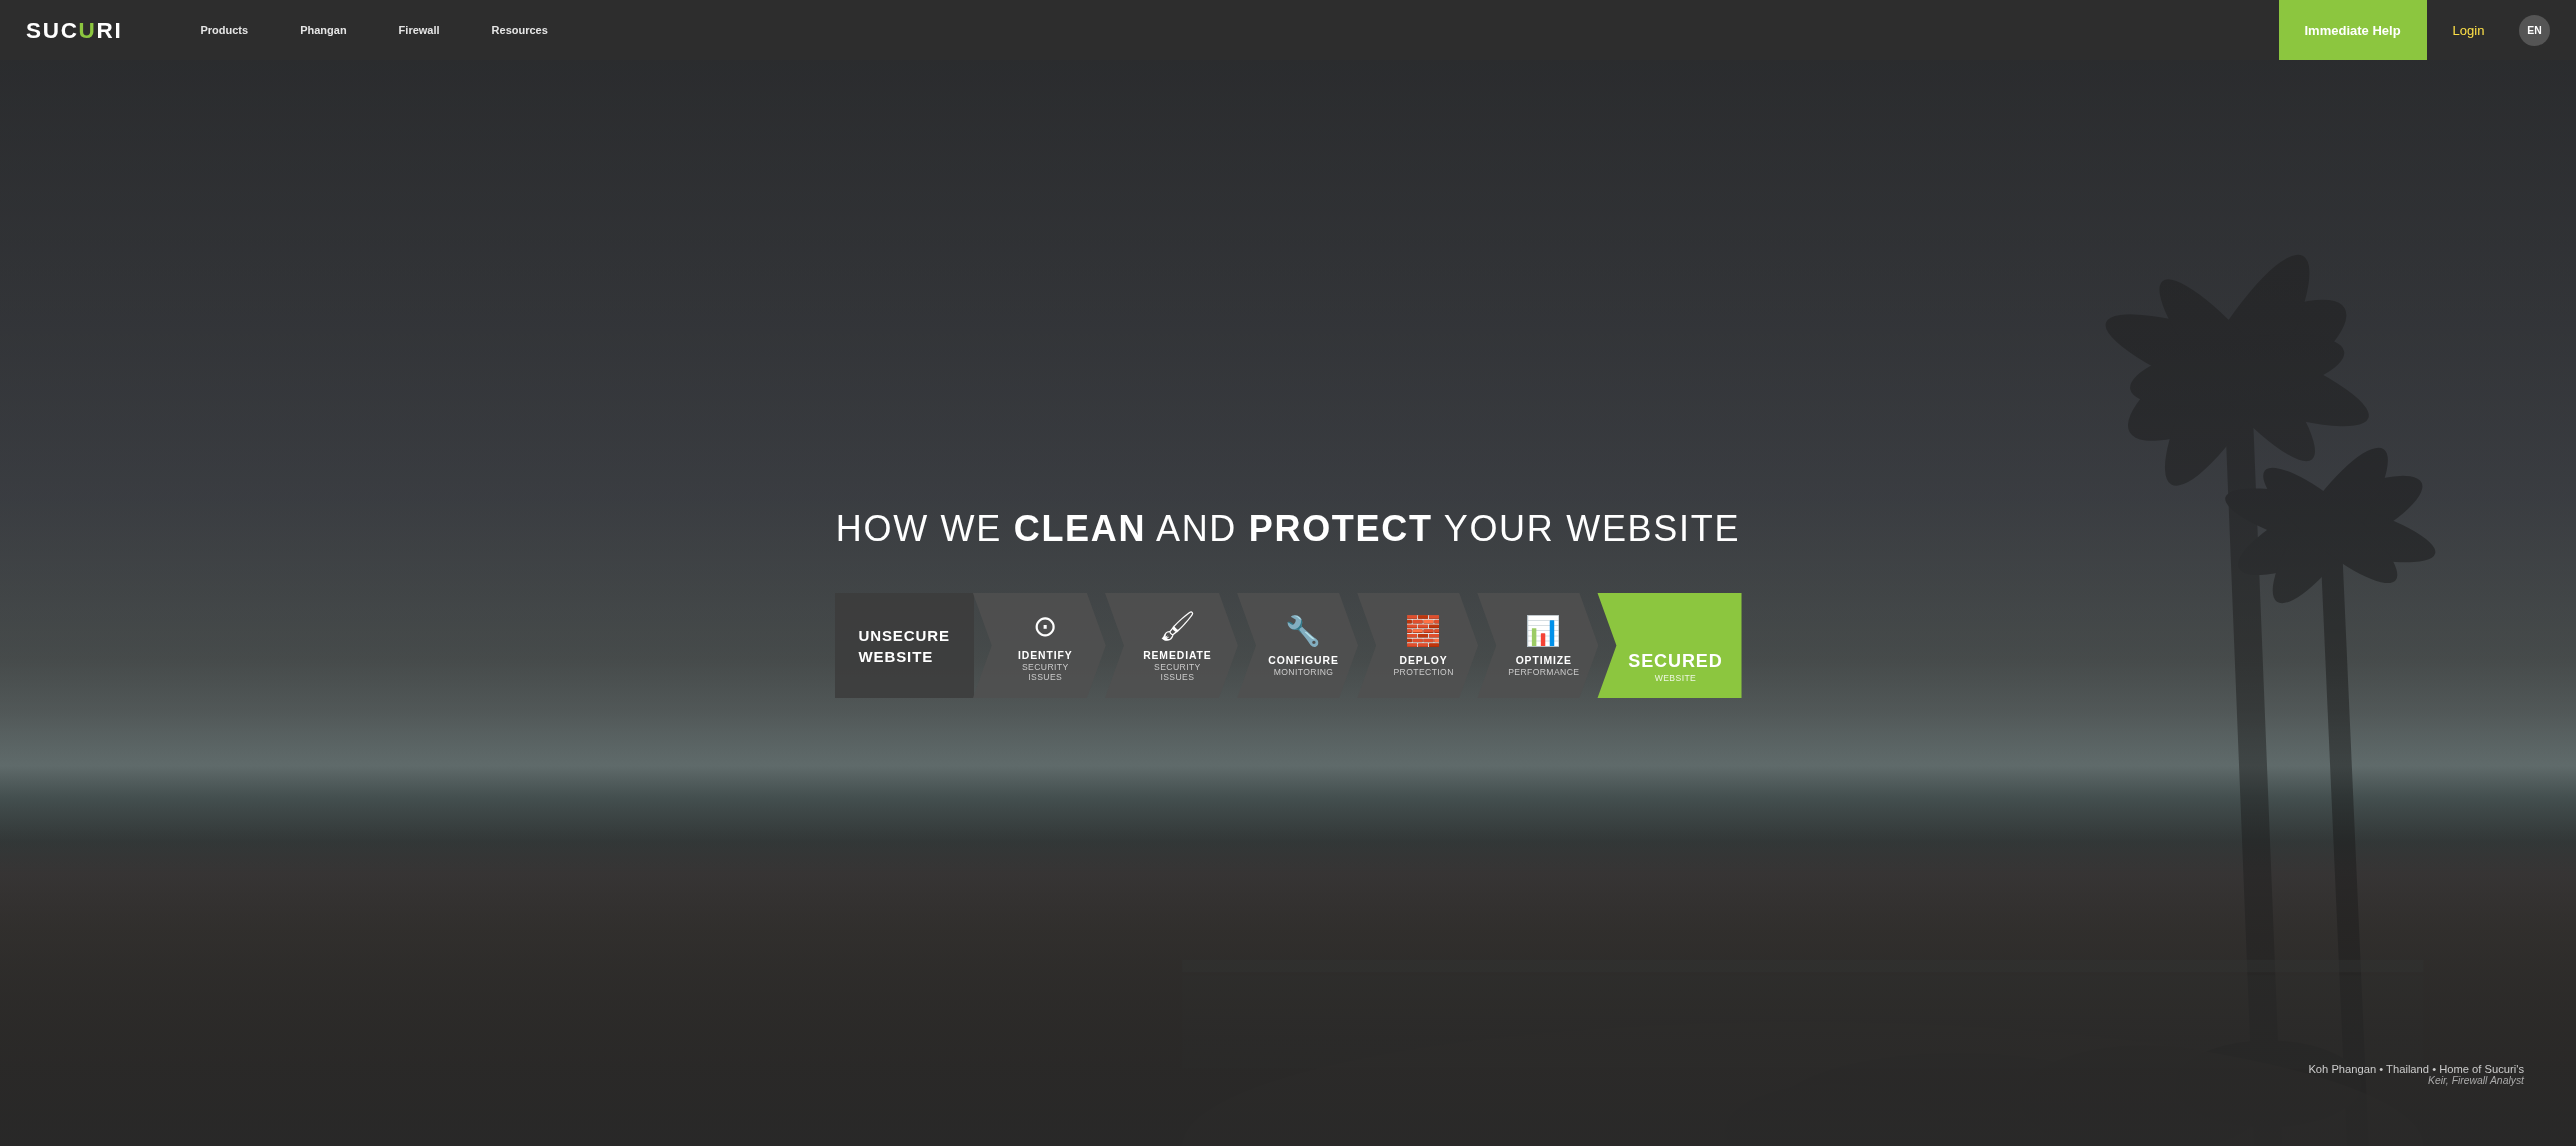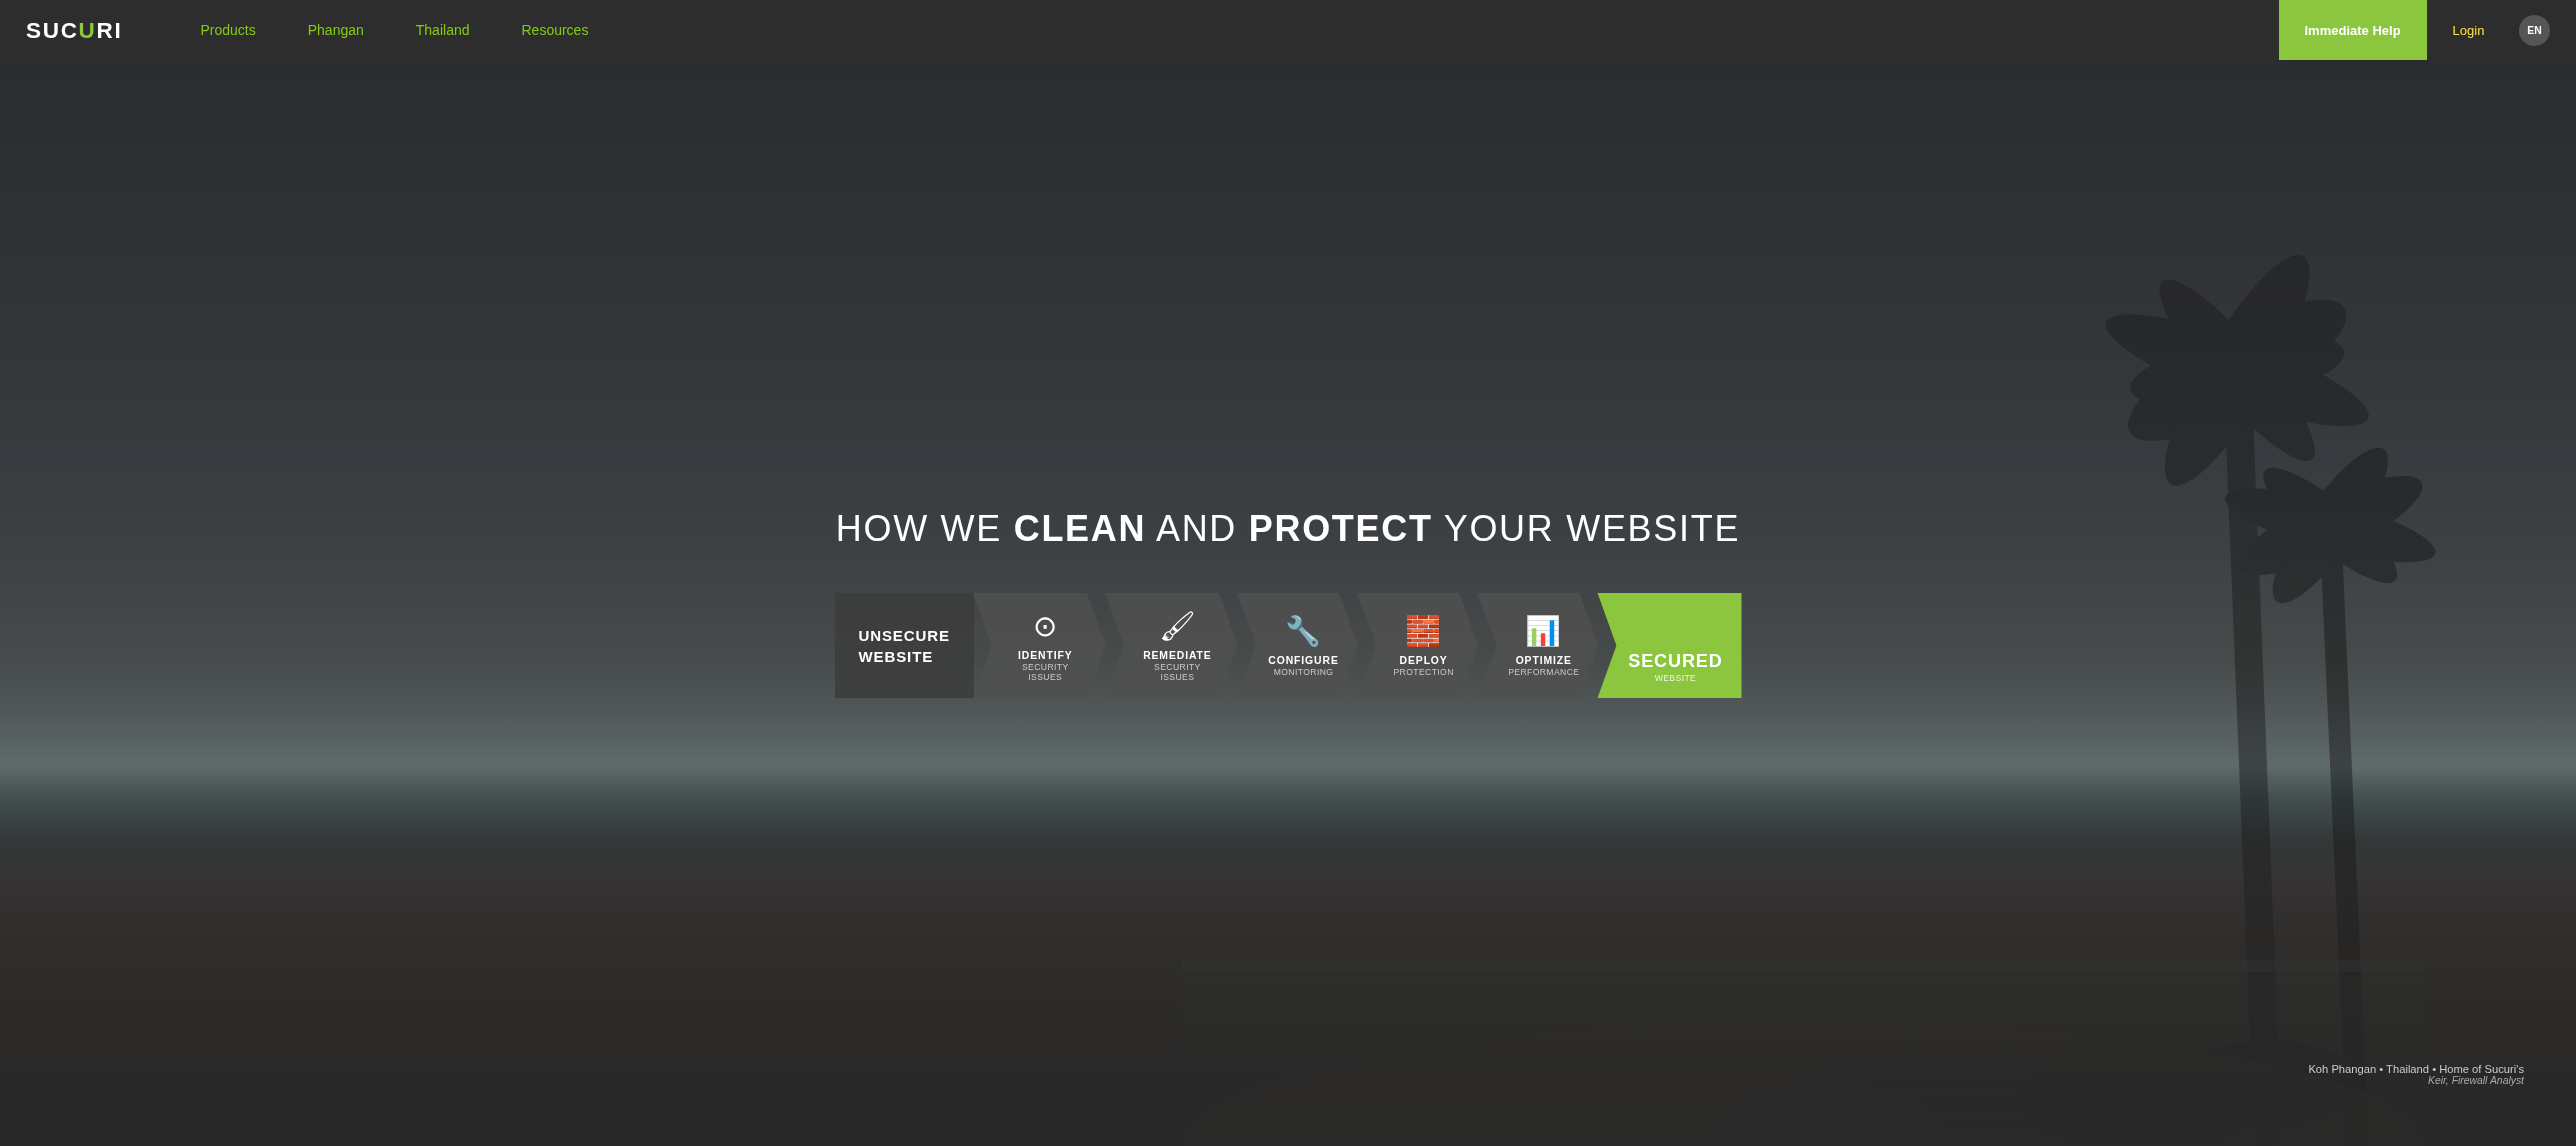--- a/index.html
+++ b/index.html
@@ -23,28 +23,29 @@
       letter-spacing: 0.9px;
     }
     .nav-logo span { color: #8cc63f; }
     .nav-links {
       display: flex;
       align-items: center;
       gap: 0;
       flex: 1;
     }
     .nav-link {
-      color: #84cc16;
+      color: #e5e5e5;
       text-decoration: none;
       padding: 0 26px;
-      font-size: 14px;
+      font-size: 11px;
       height: 60px;
       display: flex;
       align-items: center;
       cursor: pointer;
+      font-weight: bold;
     }
     .nav-immediate {
       background: #8cc63f;
       color: white;
       padding: 0 26px;
       height: 60px;
       display: flex;
       align-items: center;
       font-size: 13px;
       font-weight: bold;
@@ -235,21 +236,21 @@
 </head>
 <body>
 
 <nav>
   <div class="nav-logo">
     <span style="color:white;font-weight:900;font-size:22.5px;letter-spacing:1.7px;">SUC<span style="color:#8cc63f;">U</span>RI</span>
   </div>
   <div class="nav-links">
     <a class="nav-link">Products</a>
     <a class="nav-link">Phangan</a>
-    <a class="nav-link">Thailand</a>
+    <a class="nav-link">Firewall</a>
     <a class="nav-link">Resources</a>
   </div>
   <div class="nav-immediate">Immediate Help</div>
   <span class="nav-login">Login</span>
   <div class="nav-lang">EN</div>
 </nav>
 
 <section class="hero">
   <div class="hero-scene"></div>
 

